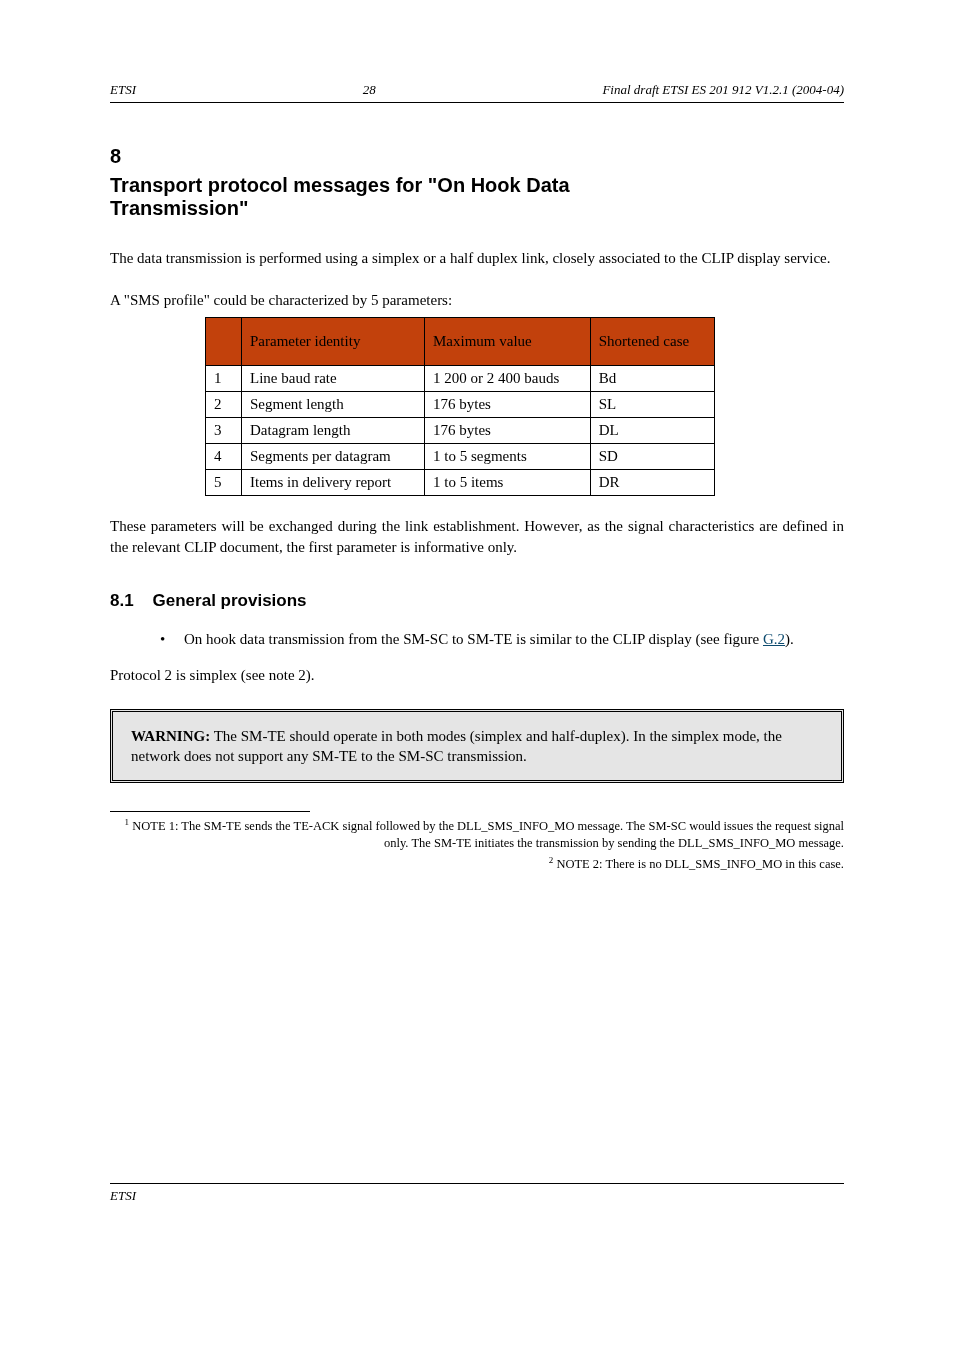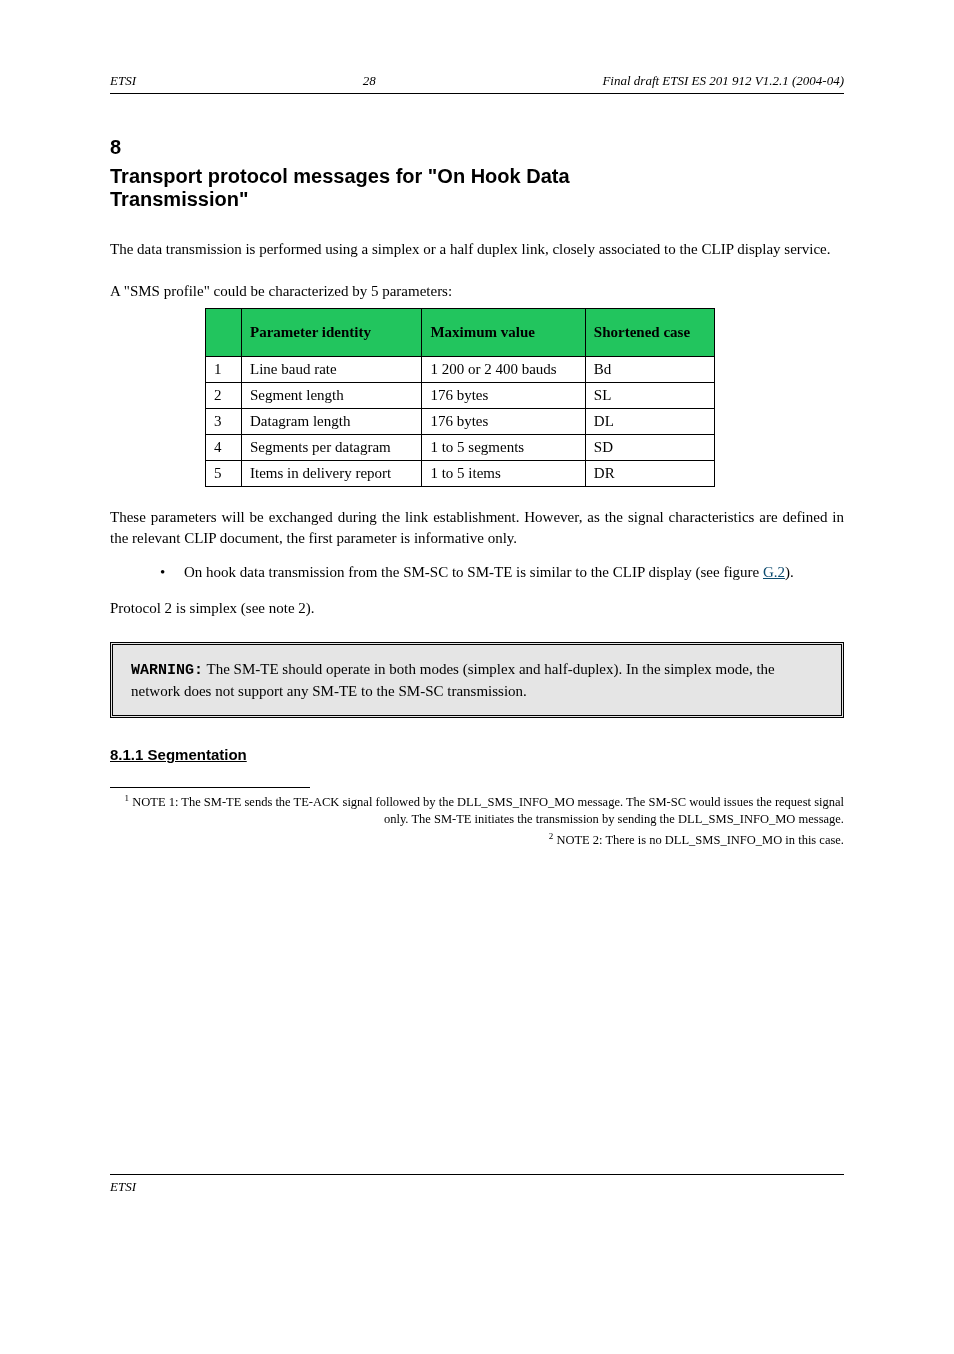--- a/index.html
+++ b/index.html
@@ -8,21 +8,21 @@
     margin: 0;
     padding: 0;
     background: #ffffff;
     font-family: "Times New Roman", Times, serif;
     color: #000000;
   }
   .page {
     width: 954px;
     height: 1262px;
     position: relative;
-    margin: 3px auto;
+    margin: 12px auto;
     background: #ffffff;
   }
   .content {
     position: absolute;
     left: 110px;
     right: 110px;
     top: 70px;
     bottom: 70px;
   }
   .header {
@@ -62,22 +62,22 @@
     margin: 0 0 0 95px;
     font-size: 15px;
   }
   table.traffic th, table.traffic td {
     border: 1px solid #000;
     padding: 4px 8px;
     text-align: left;
     vertical-align: middle;
   }
   table.traffic th {
-    background: #22c55e;
-    font-weight: bold;
+    background: #c2410c;
+    font-weight: normal;
   }
   table.traffic th.hdr {
     height: 48px;
     vertical-align: middle;
   }
   .subsec-title {
     font-family: Arial, Helvetica, sans-serif;
     font-size: 17px;
     font-weight: bold;
     margin: 34px 0 18px 0;
@@ -109,21 +109,21 @@
   .warn-box {
     border: 3px double #000;
     background: #e5e5e5;
     padding: 14px 18px;
     margin: 24px 0 28px 0;
   }
   .warn-box .warn-line {
     font-size: 15px;
     line-height: 1.35;
   }
-  .warn-strong { font-weight: bold; font-family: Liberation Mono, monospace; }
+  .warn-strong { font-weight: bold; }
   .subsubsec {
     font-family: Arial, Helvetica, sans-serif;
     font-size: 15px;
     font-weight: bold;
     text-decoration: underline;
     margin: 8px 0 14px 0;
   }
   .footnote-rule {
     width: 200px;
     border: none;
@@ -210,36 +210,38 @@
           <td>5</td>
           <td>Items in delivery report</td>
           <td>1 to 5 items</td>
           <td>DR</td>
         </tr>
       </tbody>
     </table>
 
     <div class="body-text" style="margin-top:20px">These parameters will be exchanged during the link establishment. However, as the signal characteristics are defined in the relevant CLIP document, the first parameter is informative only.</div>
 
+    <div class="subsec-title">
+      <span>8.1</span>&nbsp;&nbsp;&nbsp;&nbsp;<span>General provisions</span>
+    </div>
 
     <ul class="bullets">
       <li>
         <span>On hook data transmission from the SM-SC to SM-TE is similar to the CLIP display (see figure </span><a class="link">G.2</a><span>).</span>
       </li>
     </ul>
 
     <div class="body-text">Protocol 2 is simplex (see note 2).</div>
 
     <div class="warn-box">
       <div class="warn-line">
         <span class="warn-strong">WARNING:</span><span> The SM-TE should operate in both modes (simplex and half-duplex). In the simplex mode, the network does not support any SM-TE to the SM-SC transmission.</span>
       </div>
     </div>
 
-    <div class="subsubsec">8.1.1 Segmentation</div>
 
 
     <hr class="footnote-rule">
     <div class="footnote"><sup>1</sup> <span>NOTE 1: The SM-TE sends the TE-ACK signal followed by the DLL_SMS_INFO_MO message. The SM-SC would issues the request signal only. The SM-TE initiates the transmission by sending the DLL_SMS_INFO_MO message.</span></div>
     <div class="footnote"><sup>2</sup> <span>NOTE 2: There is no DLL_SMS_INFO_MO in this case.</span></div>
 
     <div class="footer">
       <span>ETSI</span>
       <span></span>
     </div>

